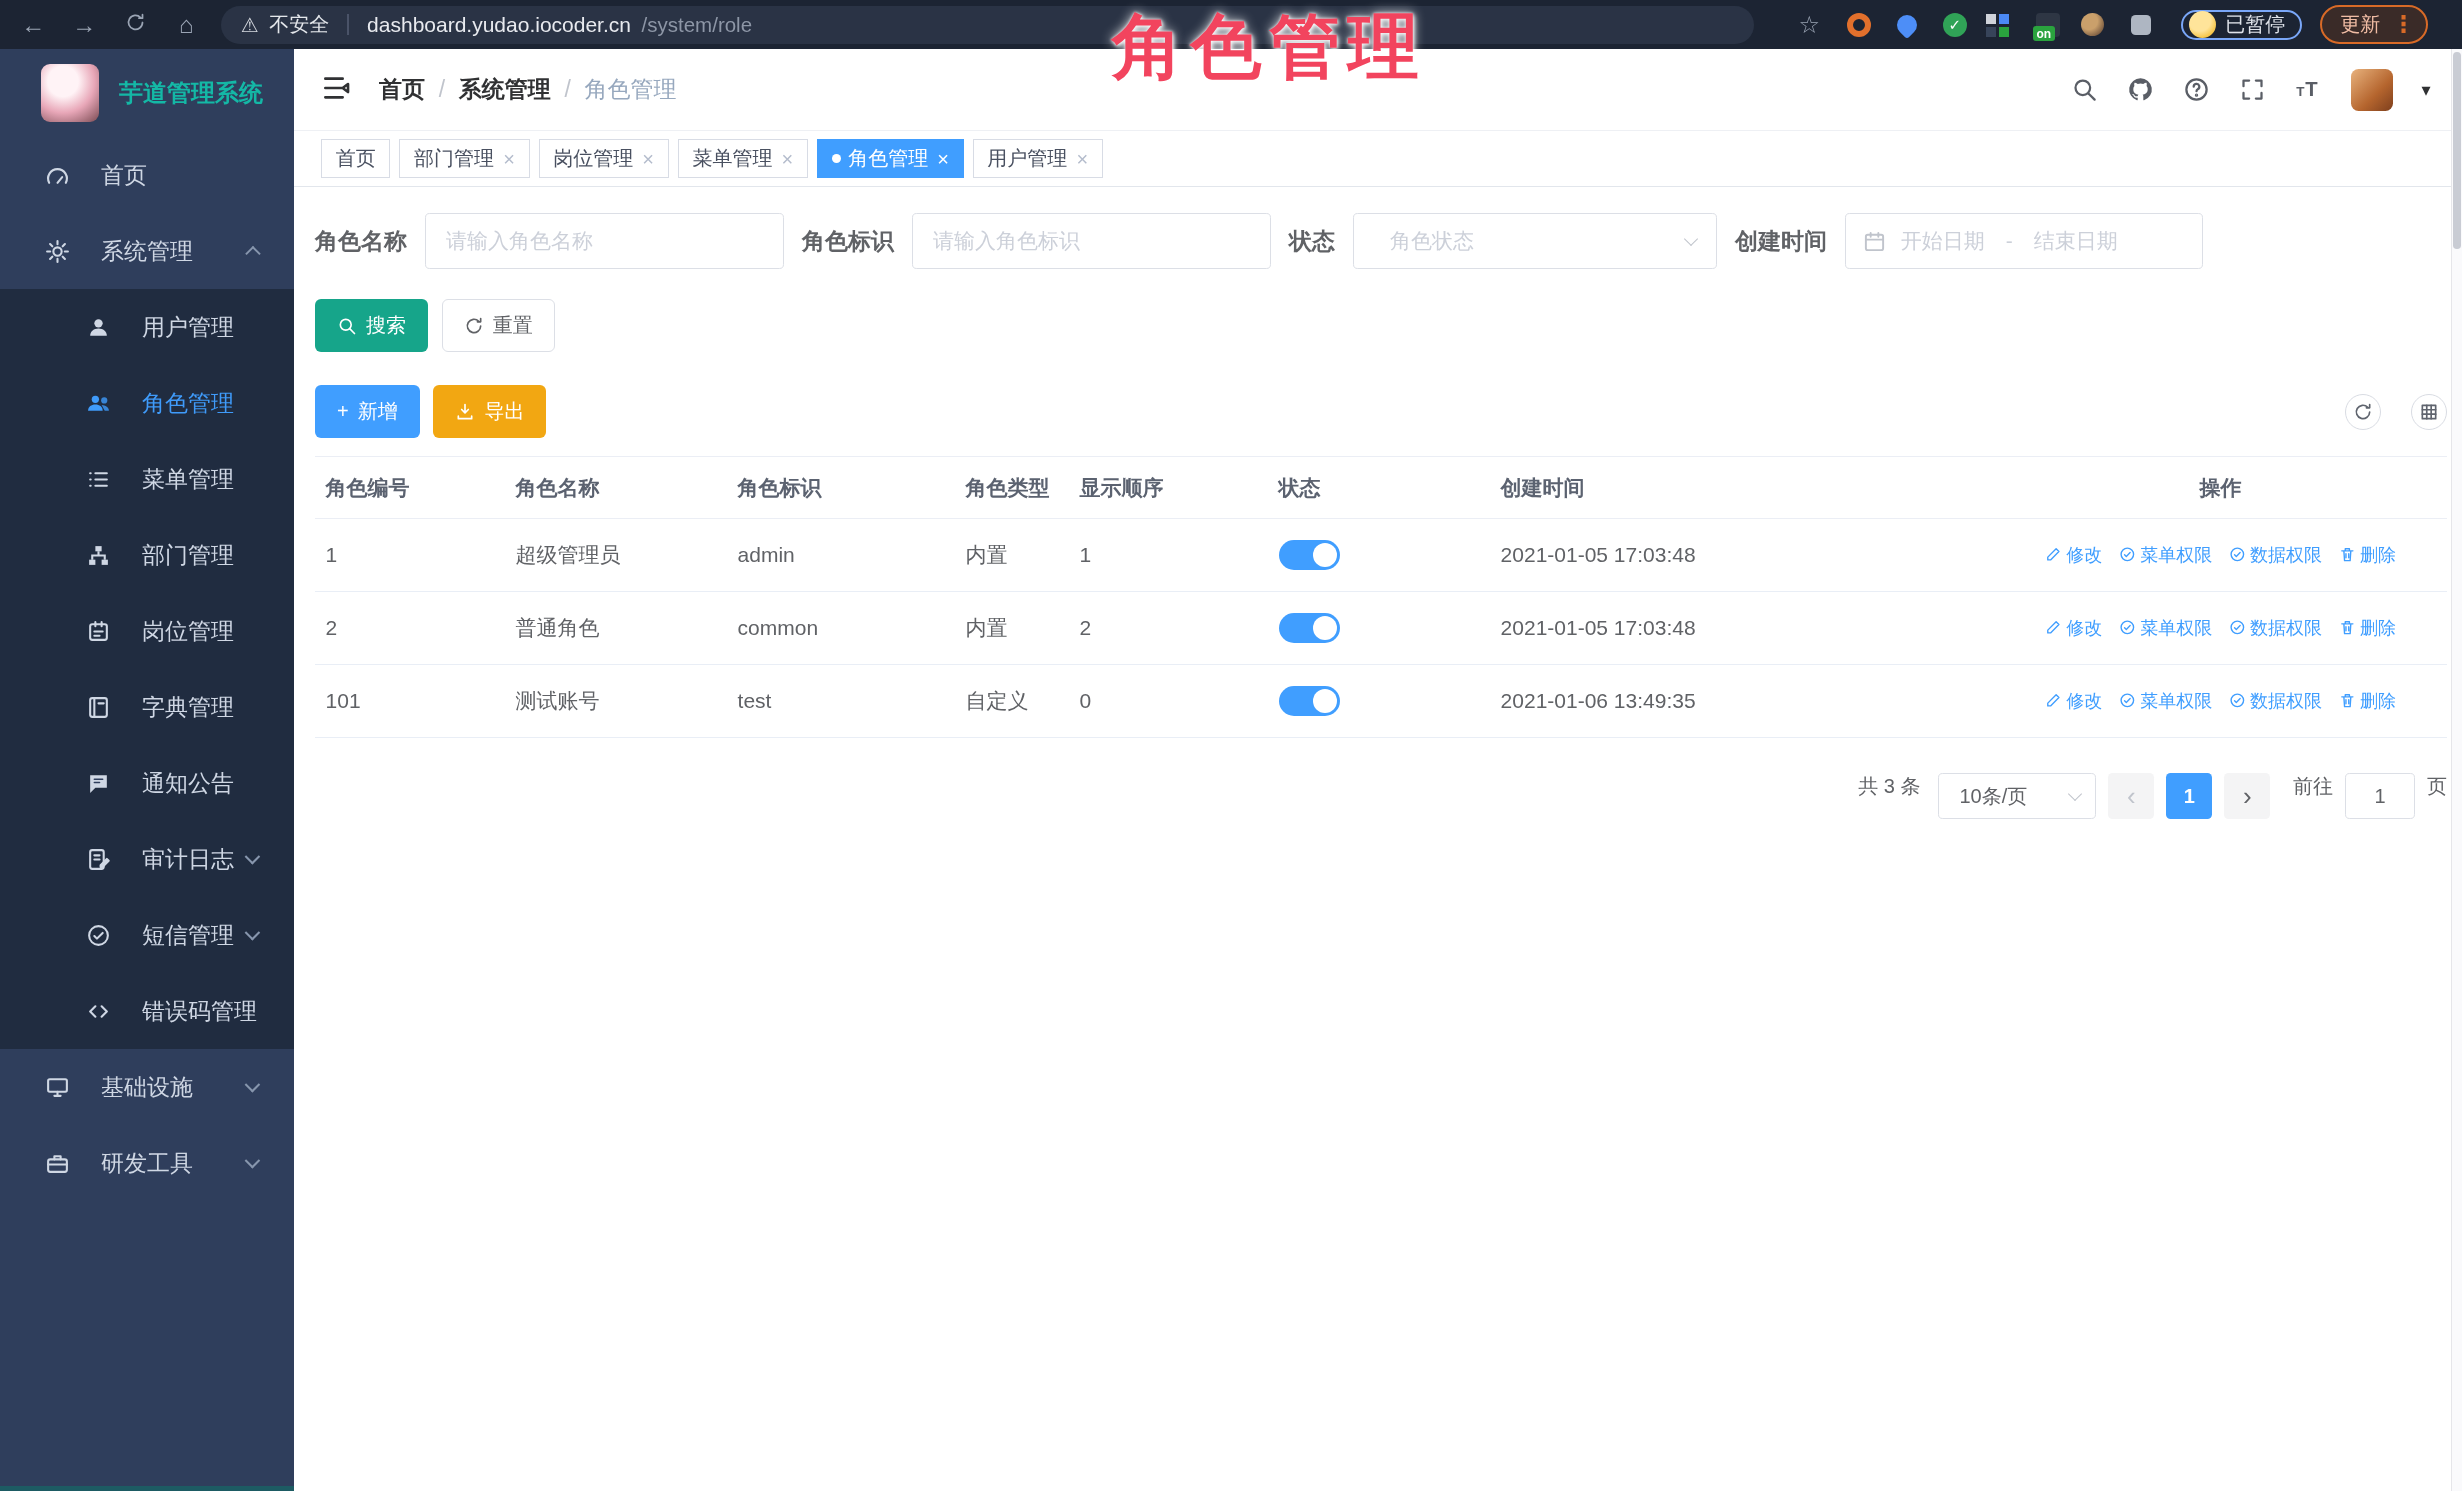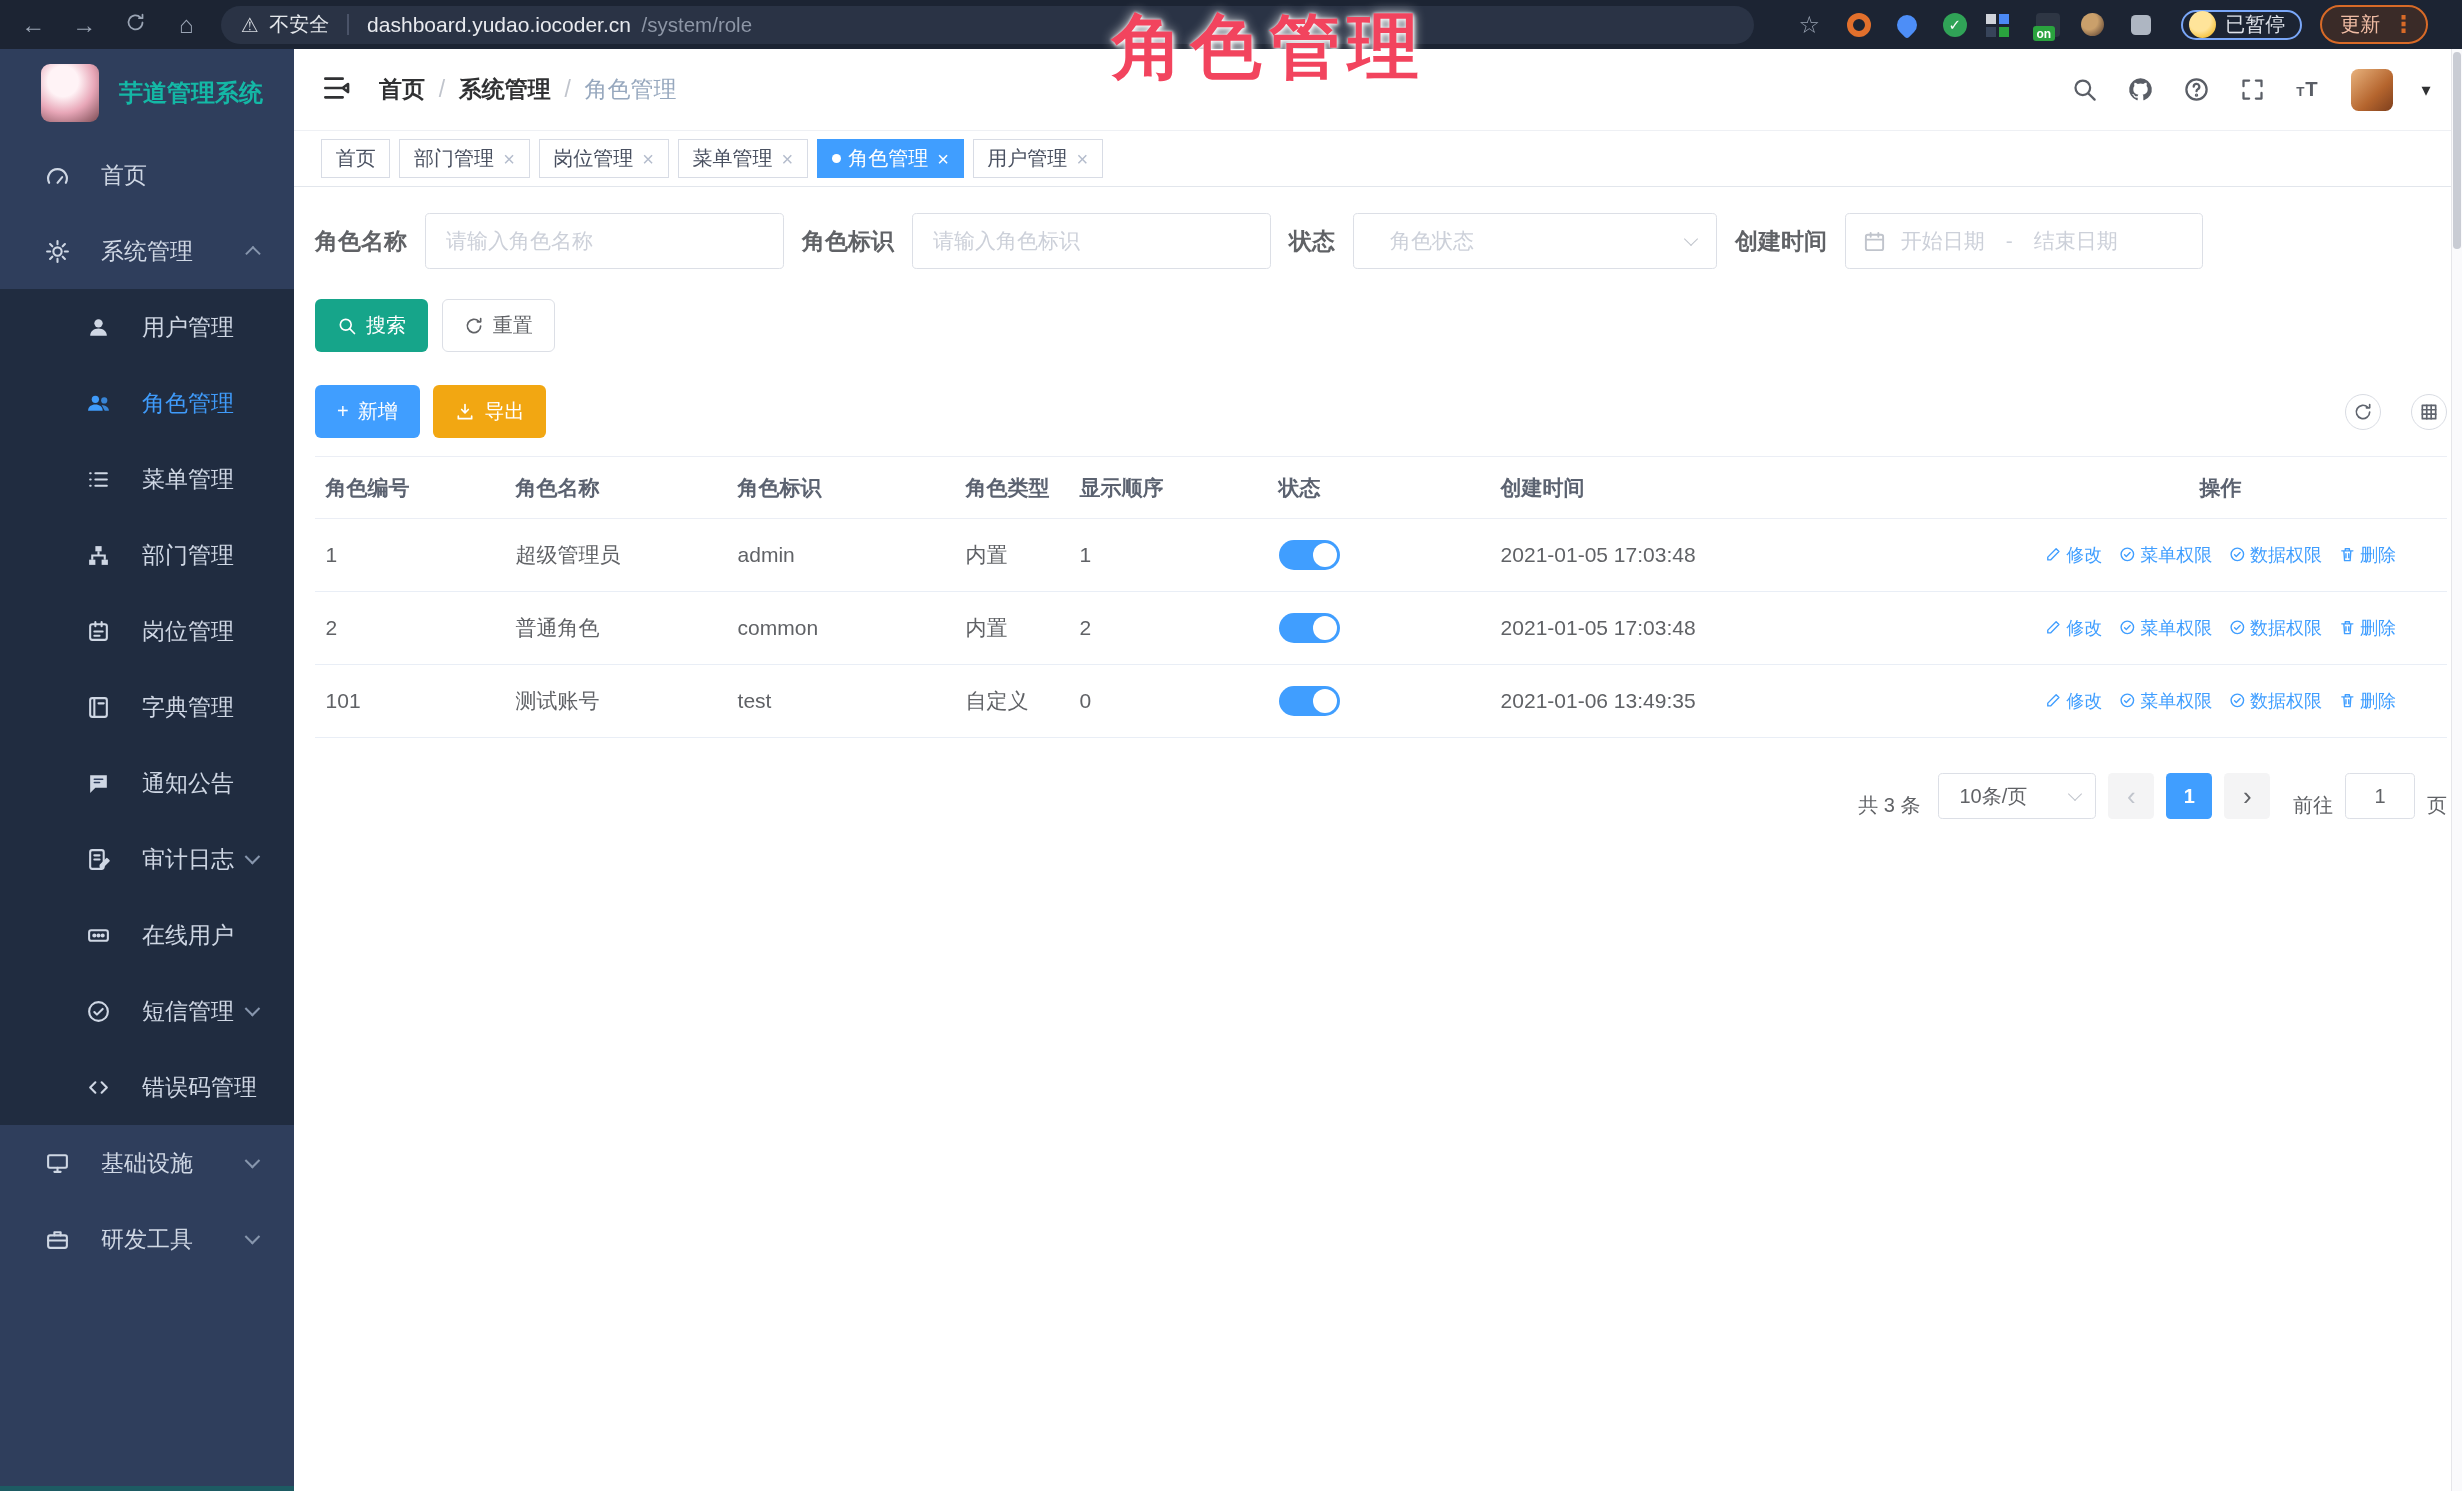--- a/index.html
+++ b/index.html
@@ -107,21 +107,21 @@
   .grid th.center { text-align:center; }
   .grid td { padding:21px 10.6px; font-size:21px; color:#606266; border-bottom:0.8px solid #e9eef6; }
   .grid td.ops { text-align:center; }
   .switch { width:61px; height:30px; border-radius:15px; background:var(--toggle_on,#409eff); display:inline-block; position:relative; cursor:pointer; vertical-align:middle; }
   .knob { position:absolute; right:3px; top:3px; width:24px; height:24px; border-radius:50%; background:#fff; }
   .ops-wrap { display:inline-flex; align-items:center; }
   .op { color:var(--accent,#409eff); font-size:18px; display:inline-flex; align-items:center; gap:4.6px; margin:0 8.3px; cursor:pointer; white-space:nowrap; }
   .op-ic { display:flex; }
   .op-ic svg { width:16.7px; height:16.7px; }
 
-  .pagination { display:flex; justify-content:flex-end; align-items:flex-end; gap:12px; margin-top:35px; font-size:20px; color:#606266; }
+  .pagination { display:flex; justify-content:flex-end; align-items:flex-start; gap:12px; margin-top:35px; font-size:20px; color:#606266; }
   .p-total { margin-right:6px; }
   .p-size { height:46px; min-width:158px; border:0.8px solid #dcdfe6; border-radius:4.6px; display:flex; align-items:center; padding:0 42px 0 20px; position:relative; cursor:pointer; color:#606266; background:#fff; }
   .p-size .sel-chev { right:15px; }
   .p-btn { width:46px; height:46px; border-radius:4.6px; background:#f4f4f5; display:flex; align-items:center; justify-content:center; font-size:26px; cursor:pointer; }
   .p-btn.prev { color:#c0c4cc; }
   .p-btn.next { color:#606266; }
   .p-page { width:46px; height:46px; border-radius:4.6px; background:var(--accent,#409eff); color:#fff; display:flex; align-items:center; justify-content:center; font-weight:bold; cursor:pointer; }
   .p-goto { margin-left:10.6px; }
   .p-input { width:70px; height:46px; border:0.8px solid #dcdfe6; border-radius:4.6px; text-align:center; font-size:20px; color:#606266; outline:none; font-family:inherit; }
 
@@ -288,32 +288,20 @@
                 <rect x="4" y="3" width="13" height="18" rx="2"></rect>
                 <path d="M8 8h5M8 12h5"></path>
                 <path d="M14 17.5l6-6 1.8 1.8-6 6H14z" fill="currentColor"></path>
               </svg>
             </span>
             <span class="s-label">审计日志</span>
 
             <span class="chev down"></span>
           </div>
 
-          <div class="side-item sub">
-            <span class="s-ic">
-              <svg viewBox="0 0 24 24" fill="none" stroke="currentColor" stroke-width="2" stroke-linecap="round" stroke-linejoin="round">
-                <rect x="3" y="7" width="18" height="10" rx="2"></rect>
-                <circle cx="8" cy="12" r="1" fill="currentColor"></circle>
-                <circle cx="12" cy="12" r="1" fill="currentColor"></circle>
-                <circle cx="16" cy="12" r="1" fill="currentColor"></circle>
-              </svg>
-            </span>
-            <span class="s-label">在线用户</span>
-
-          </div>
 
           <div class="side-item sub">
             <span class="s-ic">
               <svg viewBox="0 0 24 24" fill="none" stroke="currentColor" stroke-width="2" stroke-linecap="round" stroke-linejoin="round">
                 <circle cx="12" cy="12" r="9"></circle>
                 <path d="M8 12.5l2.5 2.5L16 9.5"></path>
               </svg>
             </span>
             <span class="s-label">短信管理</span>
 

